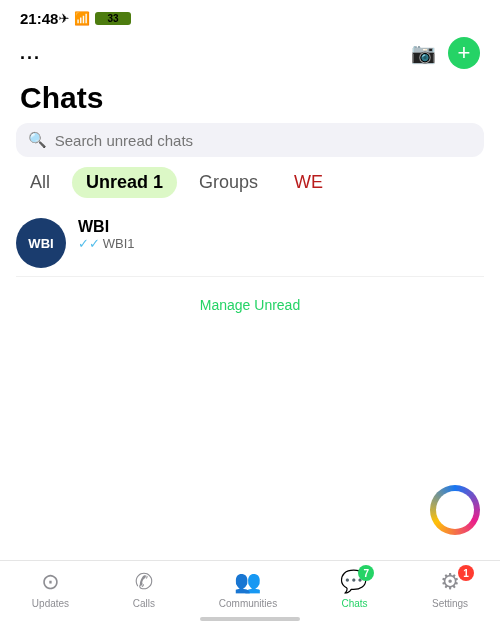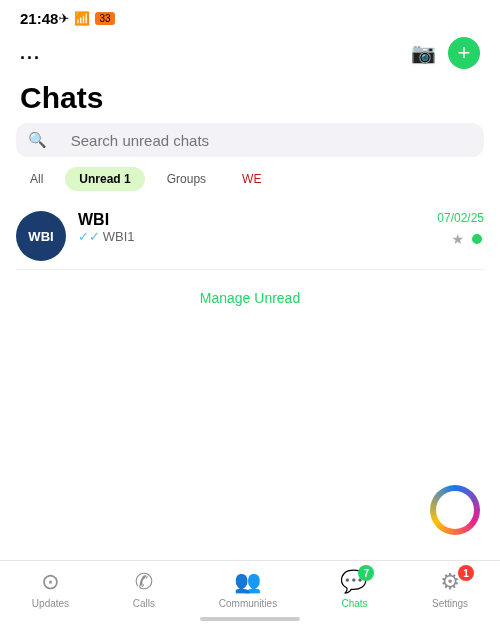--- a/index.html
+++ b/index.html
@@ -27,25 +27,25 @@
     .status-icons {
       display: flex;
       align-items: center;
       gap: 5px;
     }
     .plane-icon, .wifi-icon {
       font-size: 13px;
       color: #000;
     }
     .battery-badge {
-      background: #f97316;
+      background: #4d7c0f;
       color: #000;
       font-size: 10px;
-      font-weight: 400;
-      padding: 1px 4px;
+      font-weight: 700;
+      padding: 1px 12px;
       border-radius: 3px;
     }
 
     
     .header-actions {
       display: flex;
       justify-content: space-between;
       align-items: center;
       padding: 4px 20px 8px 20px;
     }
@@ -104,35 +104,34 @@
       color: #8e8e93;
       font-size: 15px;
     }
     .search-input {
       background: none;
       border: none;
       outline: none;
       font-size: 15px;
       color: #8e8e93;
       width: 100%;
-      margin-left: 16px;
     }
 
     
     .filter-tabs {
       display: flex;
       gap: 8px;
       padding: 0 16px 12px 16px;
       align-items: center;
       overflow: hidden;
     }
     .tab-item {
       padding: 5px 14px;
       border-radius: 20px;
-      font-size: 12px;
+      font-size: 18px;
       font-weight: 500;
       cursor: pointer;
       white-space: nowrap;
     }
     .tab-all {
       color: #555;
       background: none;
     }
     .tab-unread {
       background: #dcf8c6;
@@ -368,27 +367,20 @@
     <div class="chat-avatar-wbi">
       <span>WBI</span>
     </div>
     <div class="chat-content">
       <div class="chat-name">WBI</div>
       <div class="chat-preview">
         <span class="double-check">✓✓</span>
         <span>WBI1</span>
       </div>
     </div>
-    <div class="chat-meta">
-      <span class="chat-date">07/02/25</span>
-      <div class="chat-icons">
-        <span class="star-icon">★</span>
-        <div class="online-dot"></div>
-      </div>
-    </div>
   </div>
 </div>
 
 <div class="manage-unread">Manage Unread</div>
 
 <div class="meta-btn">
   <div class="meta-inner"></div>
 </div>
 
 <nav class="bottom-nav">

